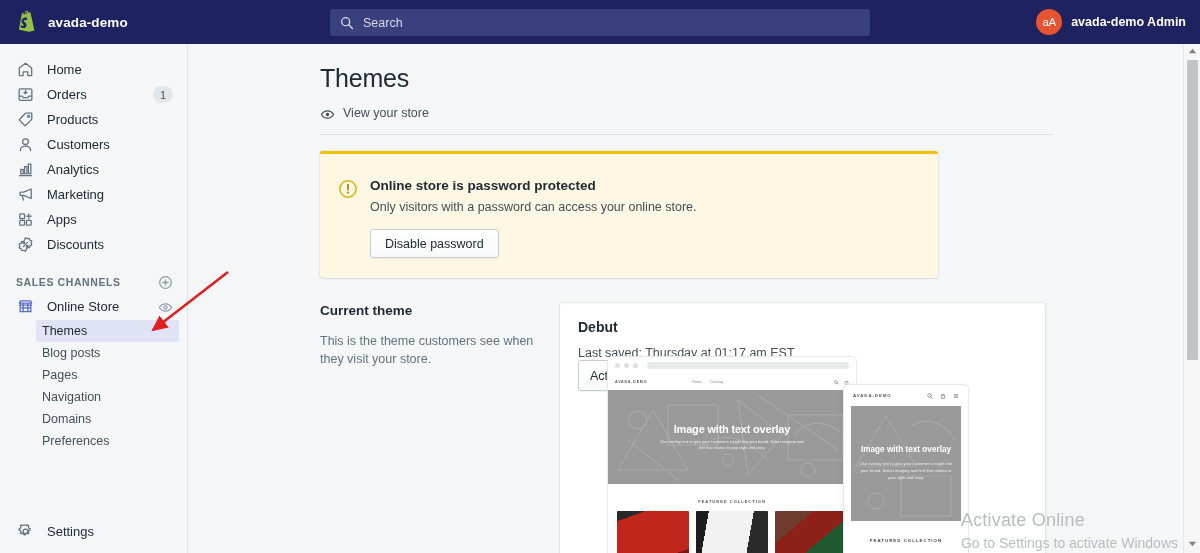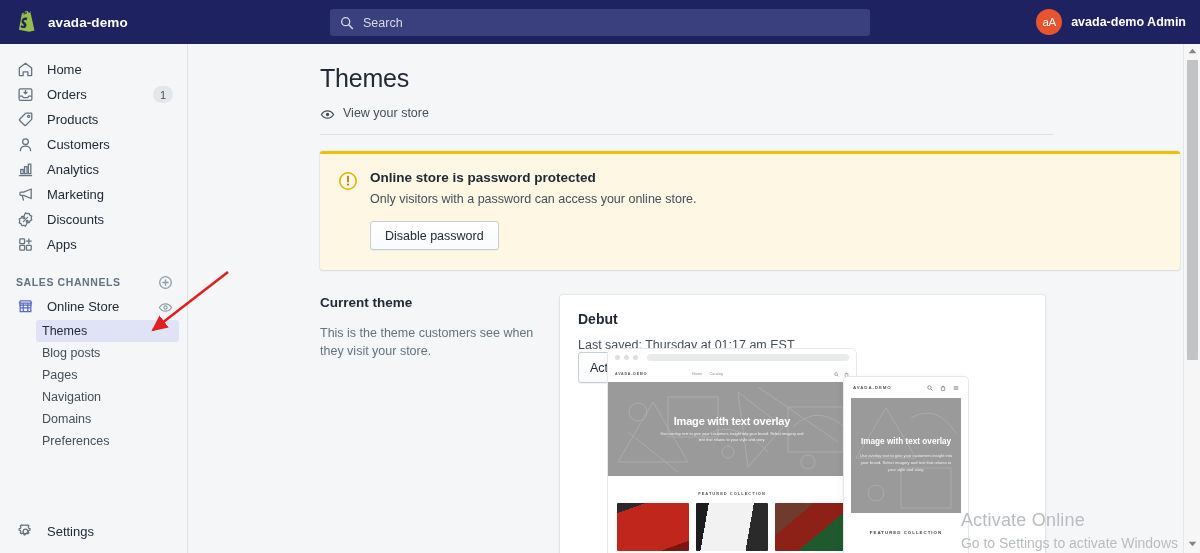--- a/index.html
+++ b/index.html
@@ -101,23 +101,23 @@
   }
   .page-head { padding: 20px 0 0 131px; }
   .page-title { font-size: 25px; color: #212b36; font-weight: normal; letter-spacing: -.2px; }
   .view-store { display: flex; align-items: center; gap: 8px; margin-top: 13px; }
   .eye-icon { width: 15px; height: 13px; color: #454f5b; }
   .view-store-text { font-size: 12.5px; color: #454f5b; }
   .divider { margin: 14px 0 0 131px; width: 734px; height: 1px; background: #dfe3e8; }
 
   
   .banner {
-    margin: 16px 0 0 131px; width: 860px;
+    margin: 16px 0 0 131px; width: 618px;
     background: #fdf7e3; border-top: 3px solid #eec200;
-    border-radius: 3px; padding: 16px 18px 20px 18px;
+    border-radius: 3px; padding: 24px 18px 20px 18px;
     display: flex; gap: 12px;
     box-shadow: 0 0 0 1px rgba(63,63,68,.05), 0 1px 2px rgba(63,63,68,.1);
   }
   .warn-icon { width: 20px; height: 20px; flex: none; margin-top: 1px; }
   .banner-title { font-size: 13.5px; color: #212b36; font-weight: bold; }
   .banner-body { font-size: 12.5px; color: #454f5b; margin-top: 7px; }
   .btn {
     display: inline-flex; align-items: center; justify-content: center;
     border: 1px solid #c4cdd5; border-radius: 3px;
     background: linear-gradient(180deg,#fff,#f9fafb);
@@ -318,40 +318,40 @@
           <svg viewBox="0 0 20 20" width="19" height="19" fill="none" stroke="#637381" stroke-width="1.35">
             <path d="M16 4.2v10l-8-3.2H5.2a1 1 0 01-1-1V8.4a1 1 0 011-1H8l8-3.2z" stroke-linejoin="round"></path>
             <path d="M6.6 11.2l1.2 4.6" stroke-linecap="round"></path>
           </svg>
         </span>
         <span class="nav-label">Marketing</span>
       </div>
 
       <div class="nav-item">
         <span class="nav-icon">
+          <svg viewBox="0 0 20 20" width="19" height="19" fill="none" stroke="#637381" stroke-width="1.35">
+            <rect x="4" y="4" width="5" height="5" rx=".7"></rect>
+            <rect x="4" y="11" width="5" height="5" rx=".7"></rect>
+            <rect x="11" y="11" width="5" height="5" rx=".7"></rect>
+            <path d="M13.5 4v5M11 6.5h5" stroke-linecap="round"></path>
+          </svg>
+        </span>
+        <span class="nav-label">Apps</span>
+      </div>
+
+      <div class="nav-item">
+        <span class="nav-icon">
           <svg viewBox="0 0 20 20" width="19" height="19" fill="none" stroke="#637381" stroke-width="1.3">
             <path d="M10 2.8l1.8 1.1 2.1-.3.8 2 1.9.9-.6 2 .6 2-1.9.9-.8 2-2.1-.3L10 17.2l-1.8-1.1-2.1.3-.8-2-1.9-.9.6-2-.6-2 1.9-.9.8-2 2.1.3z" stroke-linejoin="round"></path>
             <circle cx="8.2" cy="8.2" r="1"></circle>
               <circle cx="11.8" cy="11.8" r="1"></circle>
             <line x1="12.2" y1="7.8" x2="7.8" y2="12.2" stroke-linecap="round"></line>
           </svg>
         </span>
         <span class="nav-label">Discounts</span>
-      </div>
-
-      <div class="nav-item">
-        <span class="nav-icon">
-          <svg viewBox="0 0 20 20" width="19" height="19" fill="none" stroke="#637381" stroke-width="1.35">
-            <rect x="4" y="4" width="5" height="5" rx=".7"></rect>
-            <rect x="4" y="11" width="5" height="5" rx=".7"></rect>
-            <rect x="11" y="11" width="5" height="5" rx=".7"></rect>
-            <path d="M13.5 4v5M11 6.5h5" stroke-linecap="round"></path>
-          </svg>
-        </span>
-        <span class="nav-label">Apps</span>
       </div>
     </div>
 
     <div class="nav-spacer"></div>
 
     <div class="section-head">
       <span class="section-title">SALES CHANNELS</span>
       <span class="plus-icon">
         <svg viewBox="0 0 16 16" width="15" height="15" fill="none" stroke="#919eab" stroke-width="1.4">
           <circle cx="8" cy="8" r="6.2"></circle>

